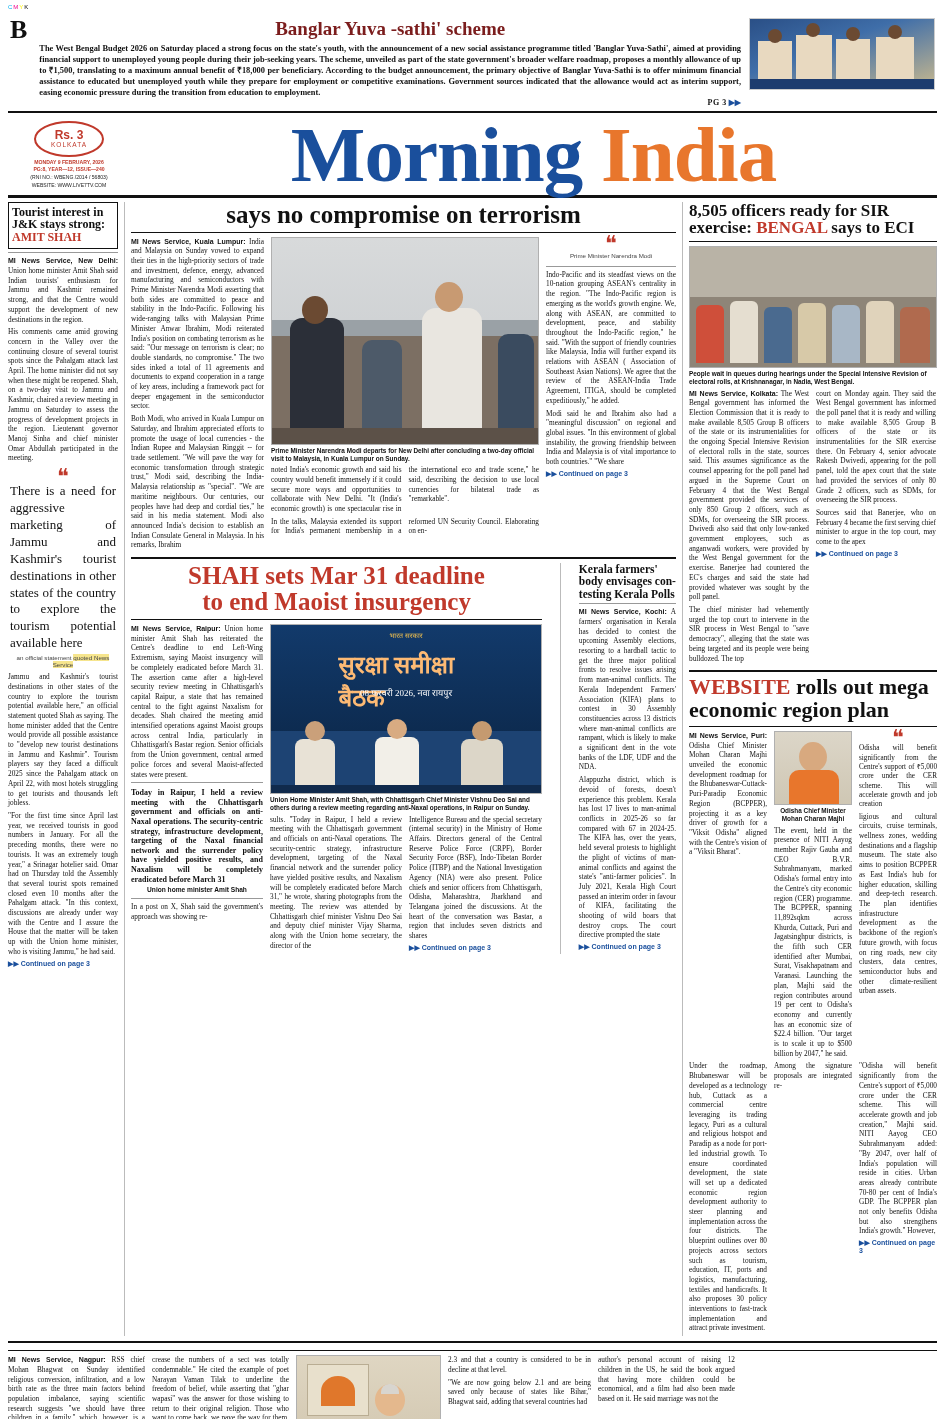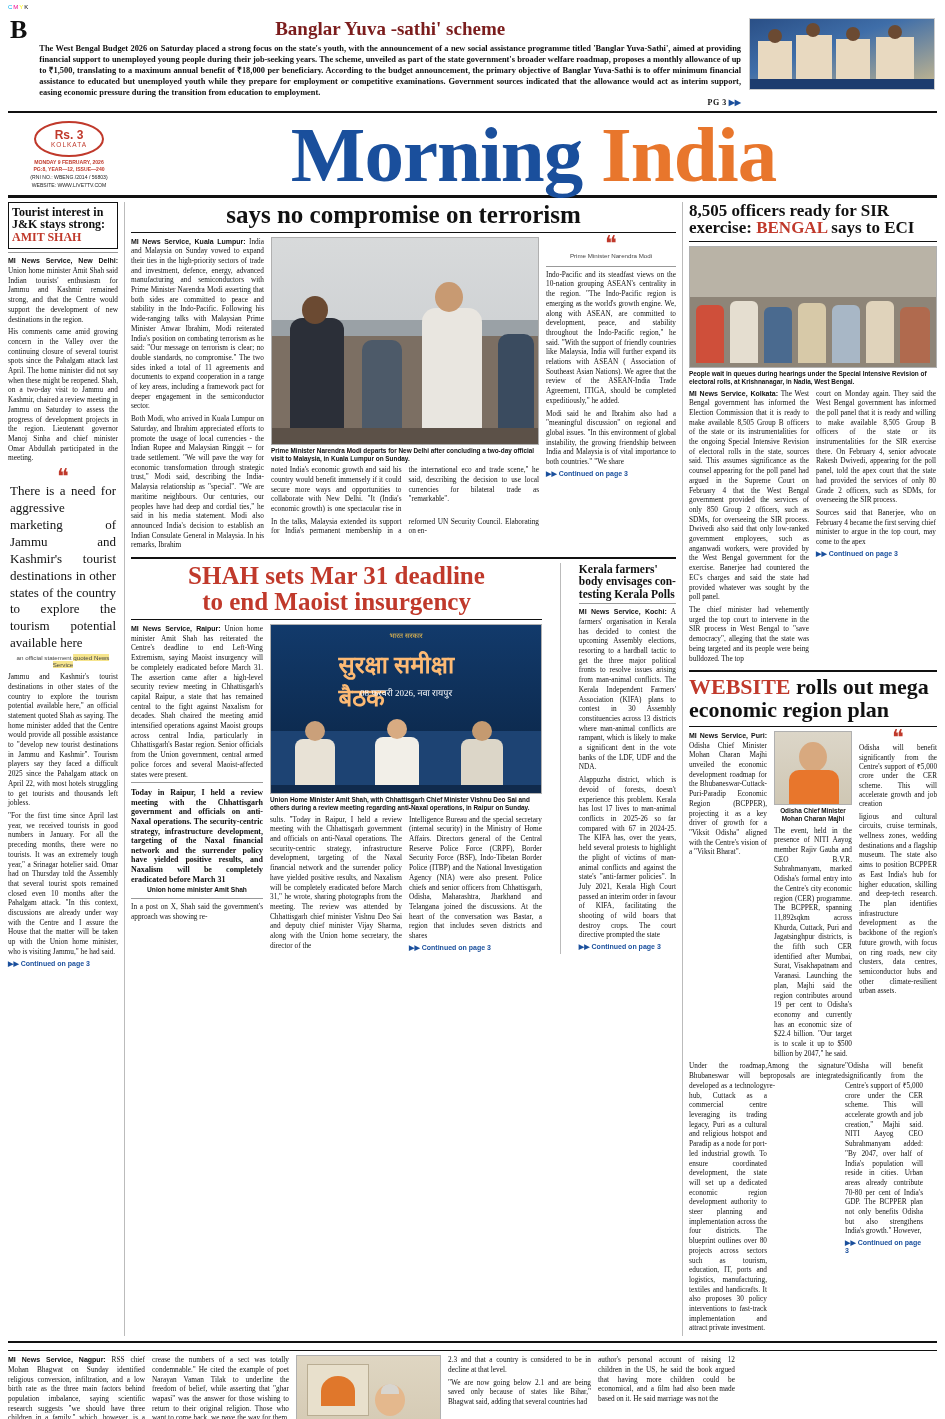--- a/index.html
+++ b/index.html
@@ -359,21 +359,21 @@
           <p class="body">The event, held in the presence of NITI Aayog member Rajiv Gauba and CEO B.V.R. Subrahmanyam, marked Odisha's formal entry into the Centre's city economic region (CER) programme. The BCPPER, spanning 11,892sqkm across Khurda, Cuttack, Puri and Jagatsinghpur districts, is the fifth such CER identified after Mumbai, Surat, Visakhapatnam and Varanasi. Launching the plan, Majhi said the region contributes around 19 per cent to Odisha's economy and currently has an economic size of $22.4 billion. "Our target is to scale it up to $500 billion by 2047," he said.</p>
         </div>
         <div style="width:78px;">
           <div class="quoteblock" style="padding:0 0 2px 0">
             <div class="qmark">❝</div>
             <div class="quotetext" style="font-size:7.2px;">Odisha will benefit significantly from the Centre's support of ₹5,000 crore under the CER scheme. This will accelerate growth and job creation</div>
           </div>
           <p class="body">ligious and cultural circuits, cruise terminals, wellness zones, wedding destinations and a flagship museum. The state also aims to position BCPPER as East India's hub for higher education, skilling and deep-tech research. The plan identifies infrastructure development as the backbone of the region's future growth, with focus on ring roads, new city clusters, data centres, semiconductor hubs and other climate-resilient urban assets.</p>
         </div>
       </div>
-      <div style="display:flex;">
+      <div style="display:flex;gap:7px;">
         <p class="body" style="width:78px">Under the roadmap, Bhubaneswar will be developed as a technology hub, Cuttack as a commercial centre leveraging its trading legacy, Puri as a cultural and religious hotspot and Paradip as a node for port-led industrial growth. To ensure coordinated development, the state will set up a dedicated economic region development authority to steer planning and implementation across the four districts. The blueprint outlines over 80 projects across sectors such as tourism, education, IT, ports and logistics, manufacturing, textiles and handicrafts. It also proposes 30 policy interventions to fast-track implementation and attract private investment.</p>
         <p class="body" style="width:78px">Among the signature proposals are integrated re-</p>
         <div style="width:78px">
           <p class="body">"Odisha will benefit significantly from the Centre's support of ₹5,000 crore under the CER scheme. This will accelerate growth and job creation," Majhi said. NITI Aayog CEO Subrahmanyam added: "By 2047, over half of India's population will reside in cities. Urban areas already contribute 70-80 per cent of India's GDP. The BCPPER plan not only benefits Odisha but also strengthens India's growth." However,</p>
           <div class="contd"><span class="ar">▶▶</span> <span>Continued on page 3</span></div>
         </div>
       </div>
     </div>
   </div>
 

